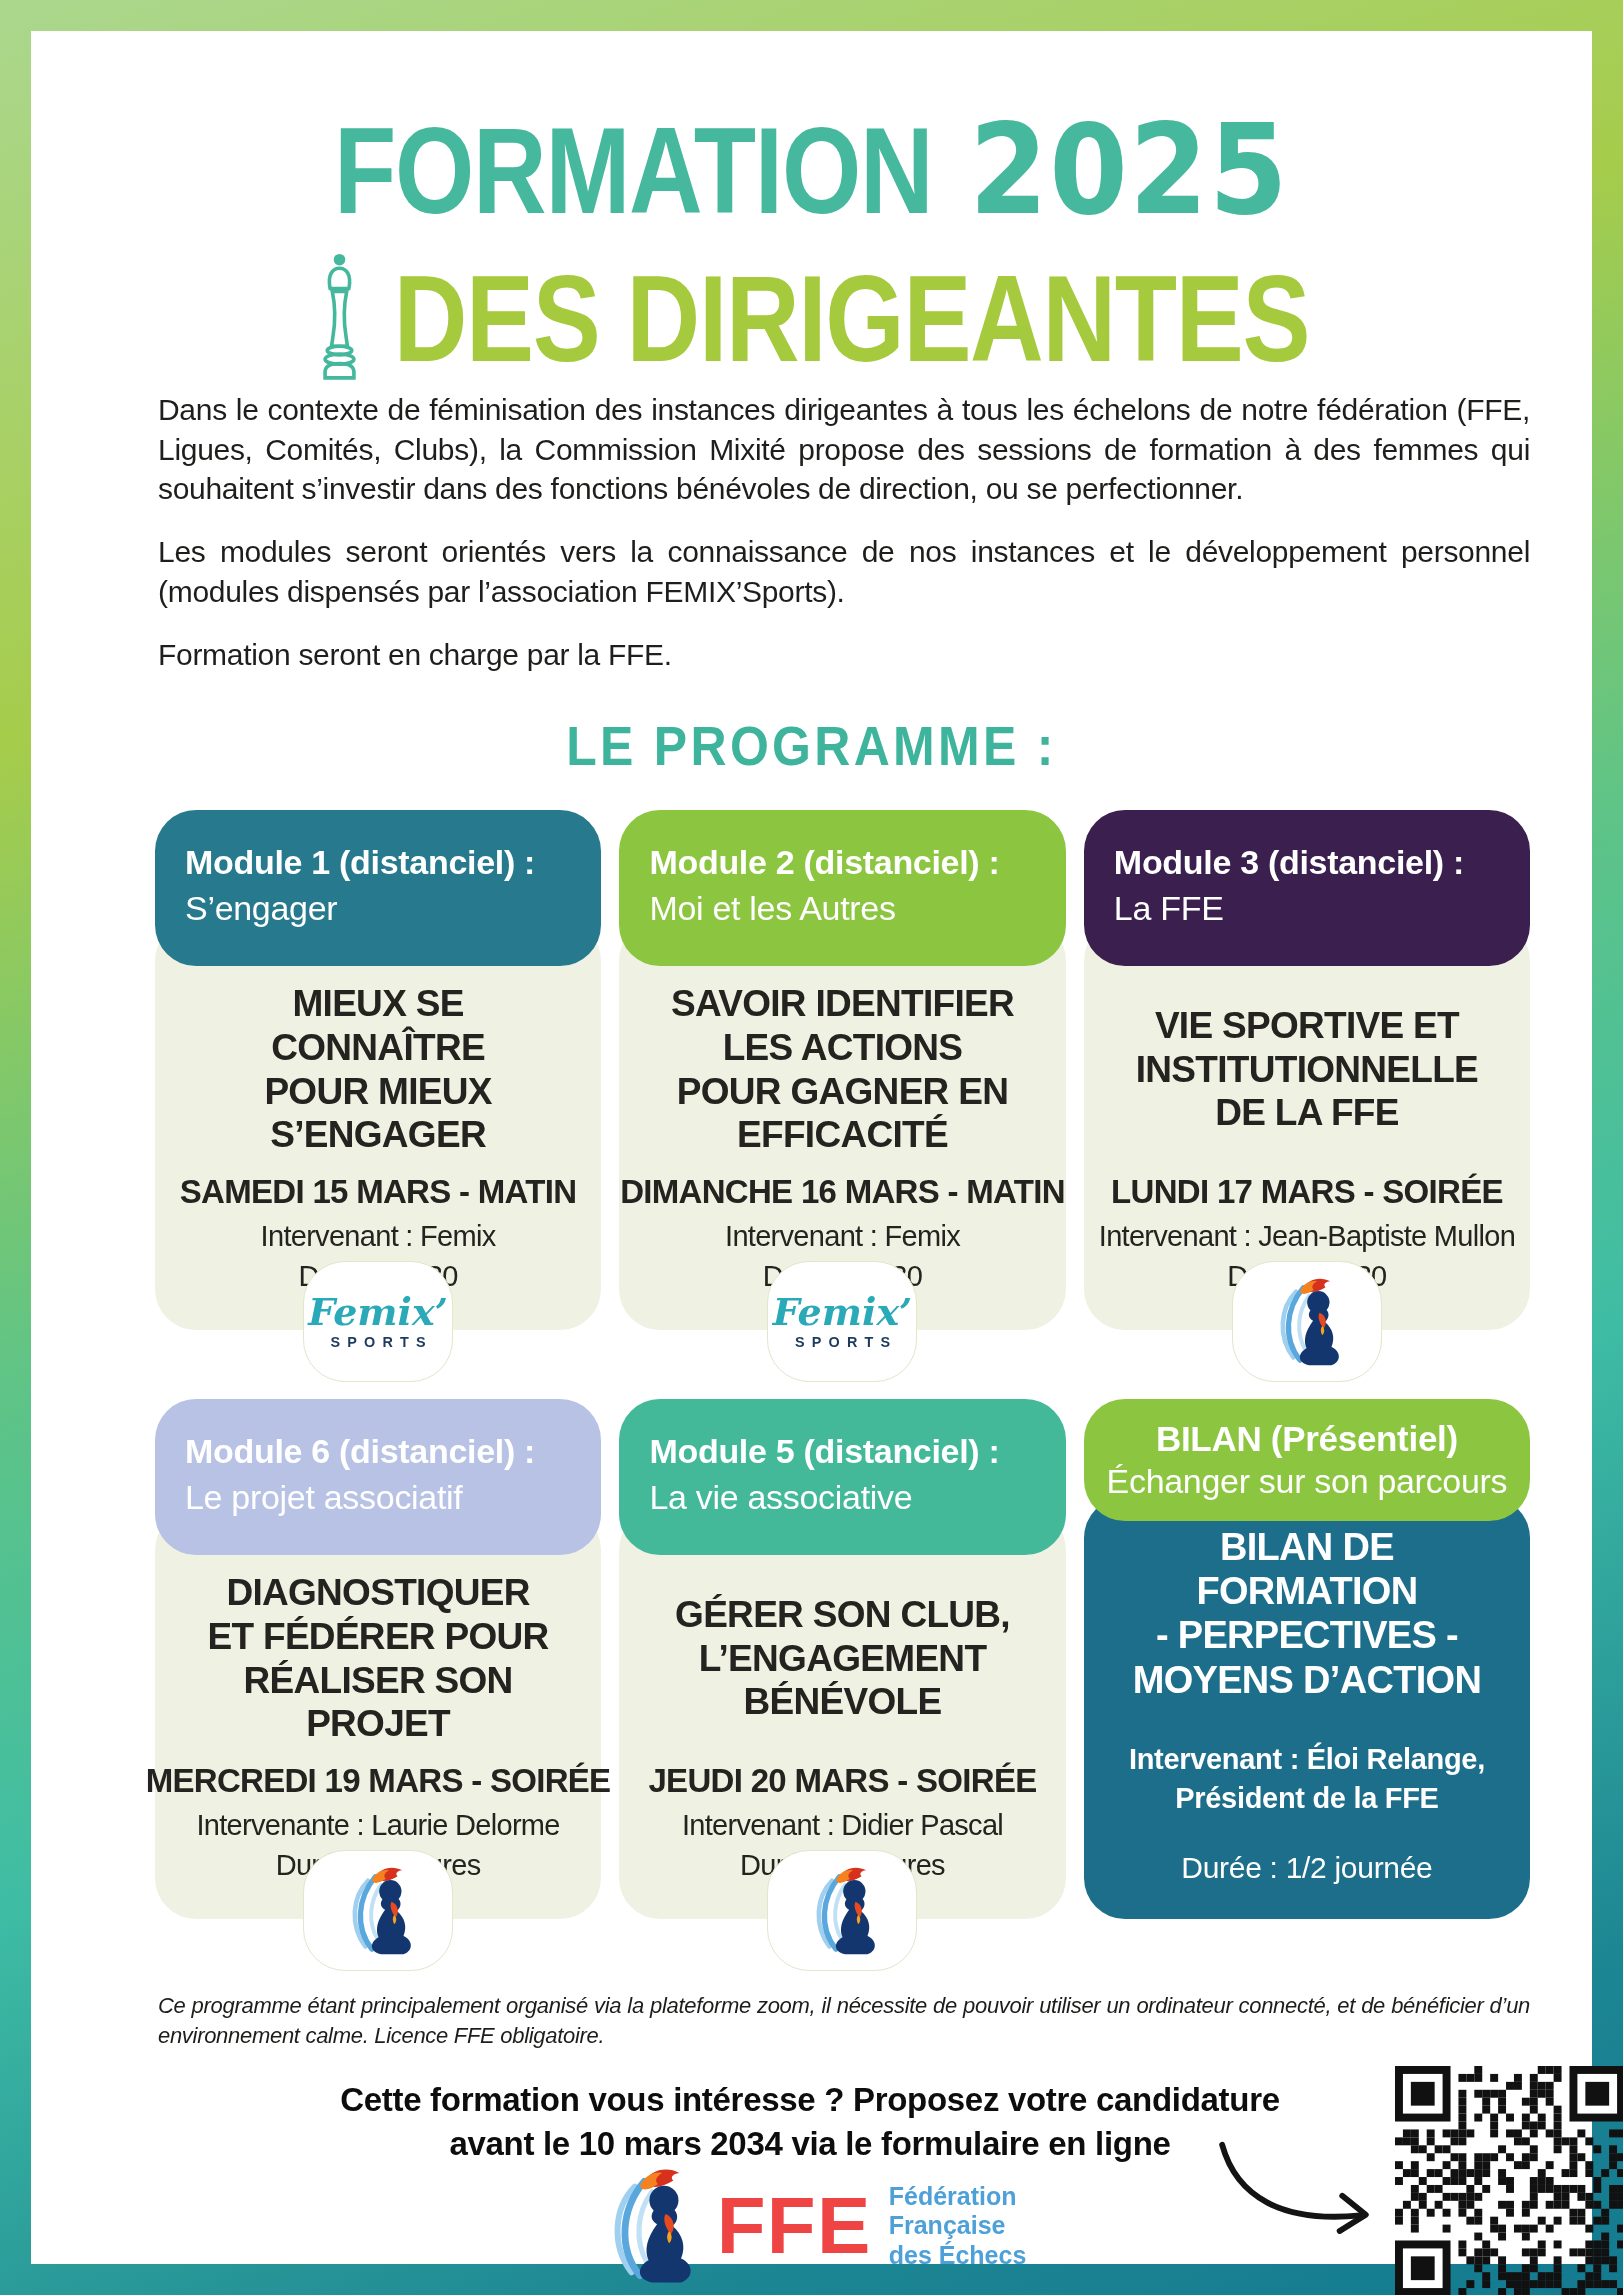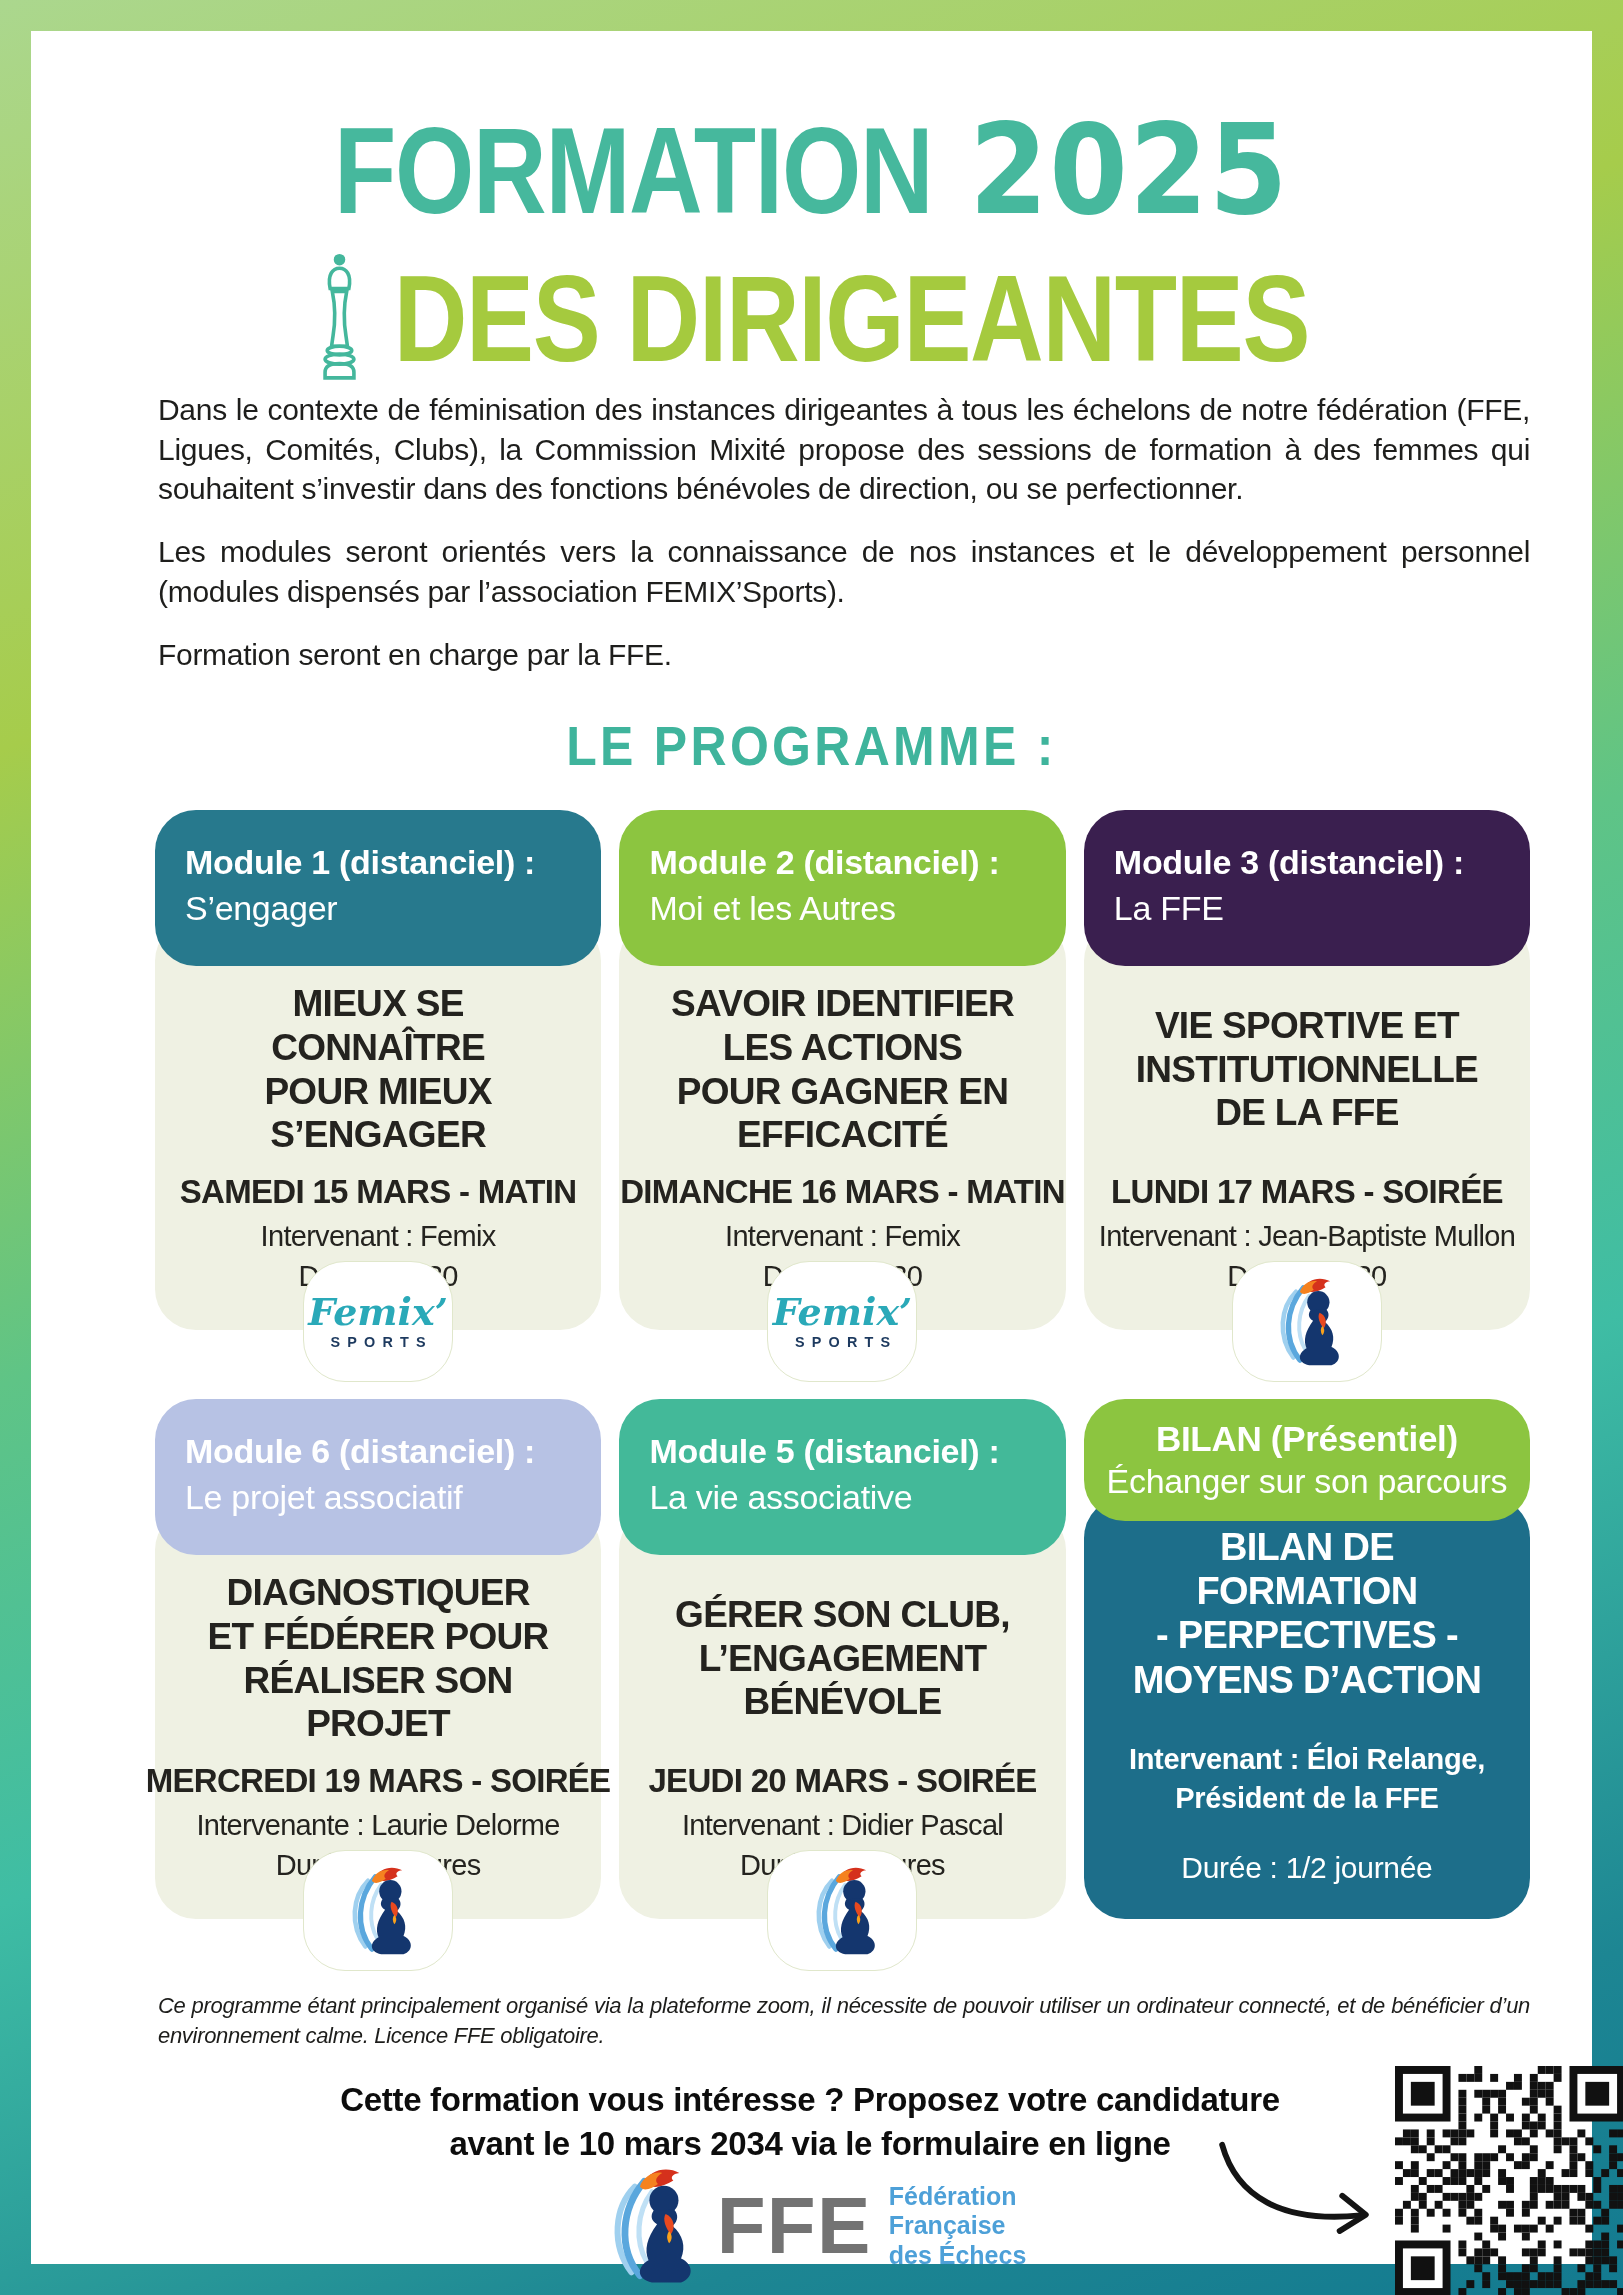--- a/index.html
+++ b/index.html
@@ -66,21 +66,21 @@
   
   .note{position:absolute;top:1960px;left:127px;width:1372px;
     font-size:22px;font-style:italic;color:#1d1d1b;line-height:1.35;text-align:justify;letter-spacing:-0.3px;}
   .cta{position:absolute;top:2047px;left:236px;width:1086px;text-align:center;
     font-size:33px;font-weight:bold;color:#0d0d0d;line-height:1.32;letter-spacing:-0.3px;}
   .arrow-svg{position:absolute;left:1178px;top:2106px;width:183px;height:111px;}
   .qr{position:absolute;left:1364px;top:2035px;width:230px;height:230px;}
   .ffe-footer{position:absolute;top:2135px;left:0;width:100%;
     display:flex;justify-content:center;align-items:center;gap:17px;}
   .rooster-footer{width:103px;height:120px;}
-  .ffe-acronym{font-size:80px;font-weight:bold;color:#737373;letter-spacing:1.3px;line-height:1;}
+  .ffe-acronym{font-size:80px;font-weight:bold;color:#ef4444;letter-spacing:1.3px;line-height:1;}
   .ffe-sub{color:#4da0d8;font-size:25px;font-weight:bold;line-height:1.18;text-align:left;}
 </style>
 </head>
 <body>
 
 <svg width="0" height="0" style="position:absolute">
   <symbol id="rooster" viewBox="0 0 120 140">
     <path d="M44,24 C20,48 16,92 40,124" fill="none" stroke="#9fd0ef" stroke-width="7" stroke-linecap="round"></path>
     <path d="M55,18 C28,50 24,96 50,128" fill="none" stroke="#5aa7dd" stroke-width="8" stroke-linecap="round"></path>
     <path d="M64,30 C46,54 44,88 58,112" fill="none" stroke="#bfe0f5" stroke-width="6" stroke-linecap="round"></path>

